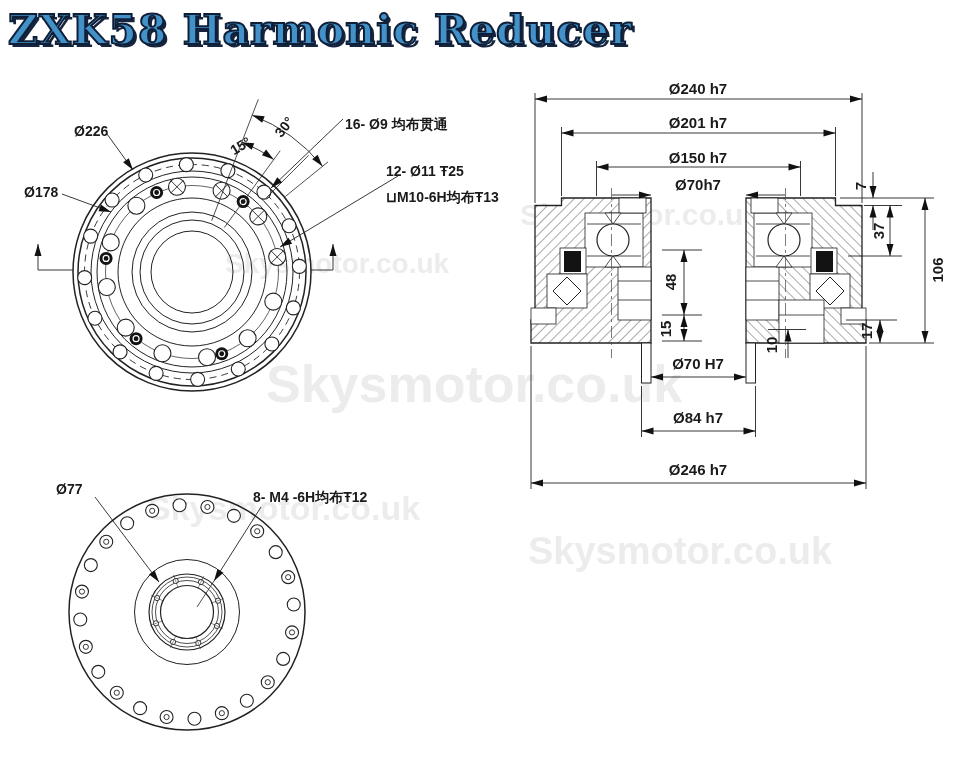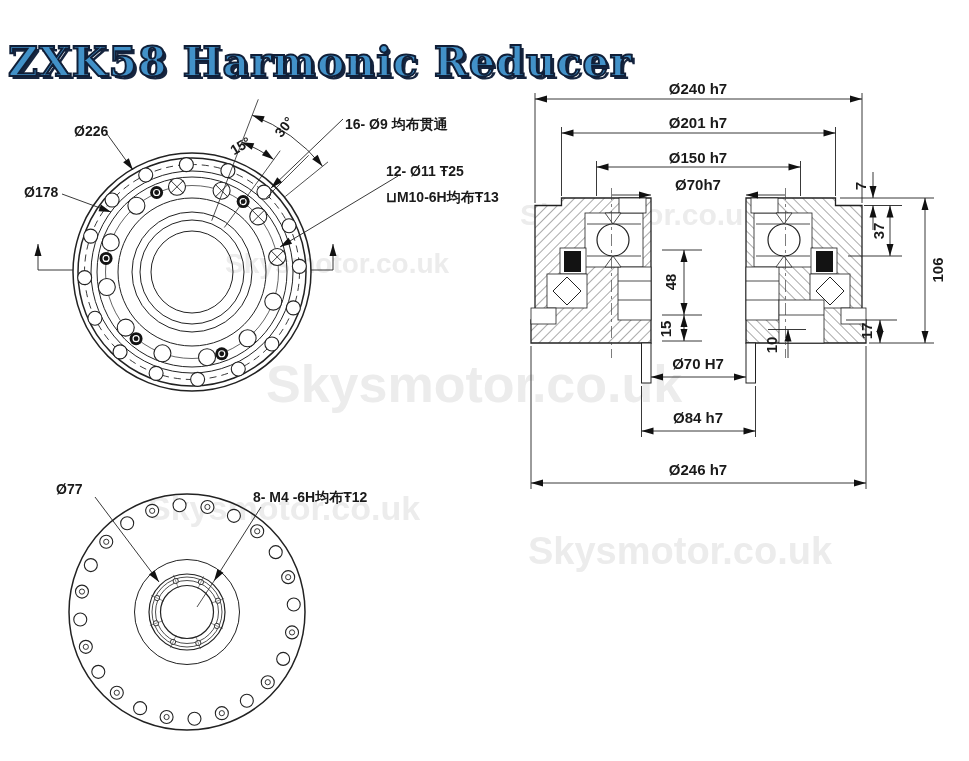--- a/index.html
+++ b/index.html
@@ -2,21 +2,21 @@
 <html><head>
 <meta charset="utf-8">
 <style>
   html,body{margin:0;padding:0;background:#fff;}
   #stage{position:relative;width:969px;height:761px;background:#ffffff;overflow:hidden;
          font-family:"Liberation Sans",sans-serif;}
   #title{position:absolute;left:8px;top:6px;
          font-family:"DejaVu Serif",serif;font-weight:900;font-size:41px;
          color:#4291c8;letter-spacing:1px;
          -webkit-text-stroke:2px #101f38;
-         text-shadow:3px 3px 0 #16253f;margin-top:32px;}
+         text-shadow:3px 3px 0 #16253f;}
   .wm{position:absolute;color:#ececec;font-weight:700;white-space:nowrap;
       font-family:"Liberation Sans",sans-serif;z-index:0;}
   #wm1{left:225px;top:248px;font-size:28px;}
   #wm2{left:520px;top:198px;font-size:30px;}
   #wm3{left:266px;top:354px;font-size:52px;}
   #wm4{left:148px;top:489px;font-size:34px;}
   #wm5{left:528px;top:530px;font-size:38px;}
   svg{position:absolute;left:0;top:0;z-index:1;}
   .lbl{font:700 14px "Liberation Sans",sans-serif;fill:#1a1a1a;}
   .dim{font:700 15px "Liberation Sans",sans-serif;fill:#1a1a1a;}

